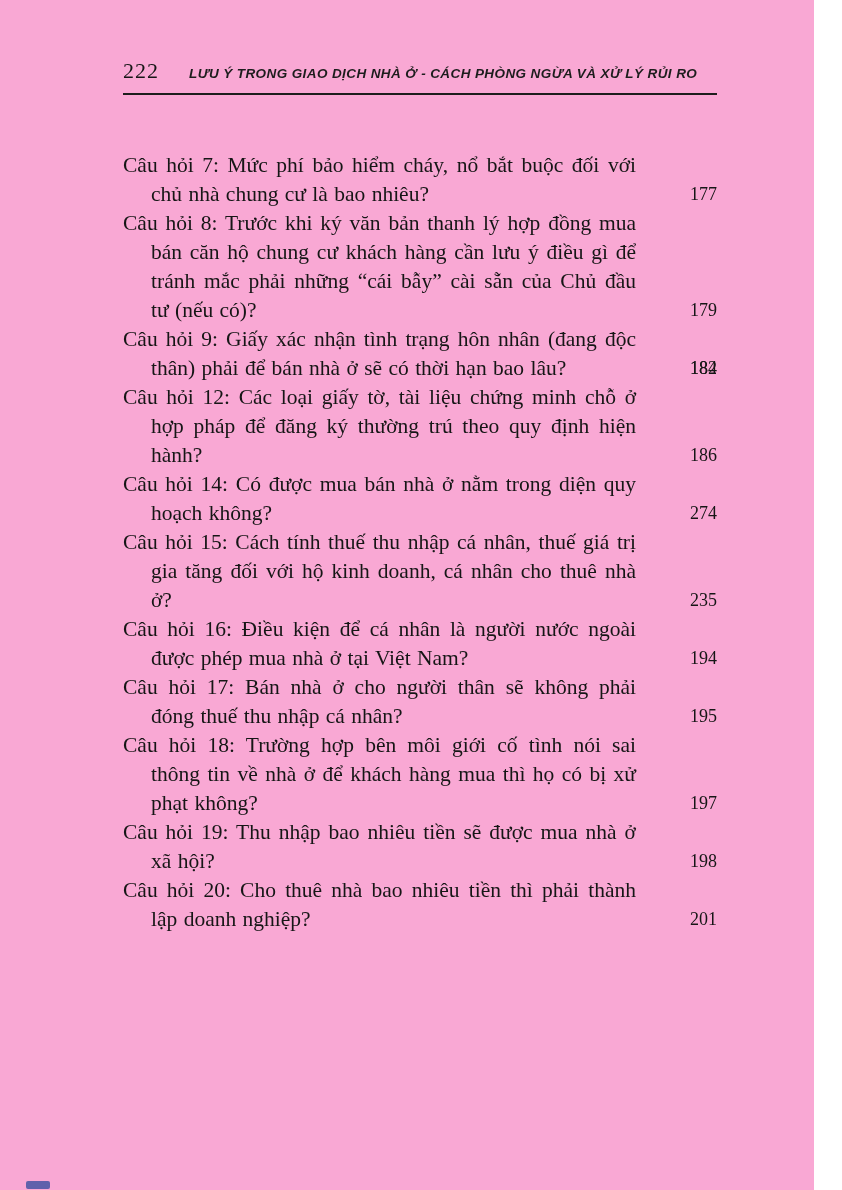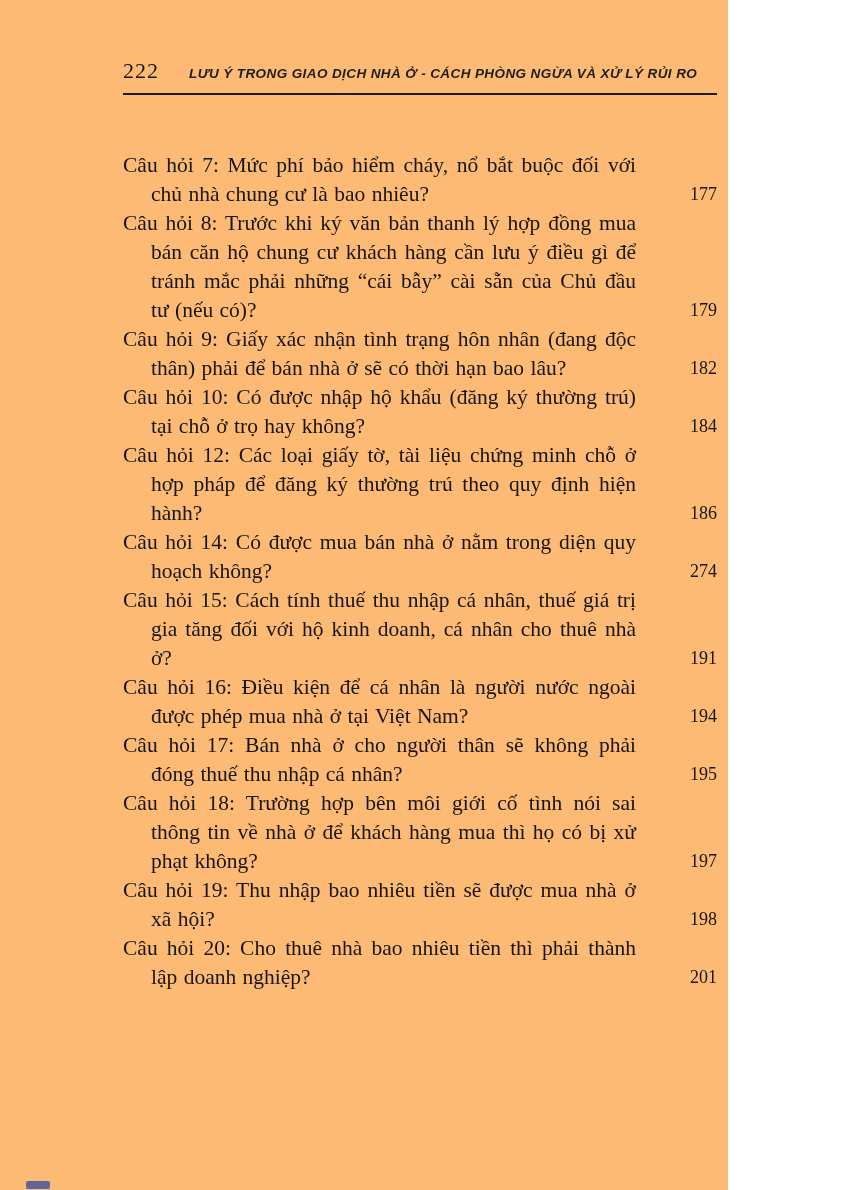--- a/index.html
+++ b/index.html
@@ -2,23 +2,23 @@
 <html><head>
 <meta charset="utf-8">
 <style>
   html, body {
     margin: 0;
     padding: 0;
     background: #ffffff;
   }
   .page {
     position: relative;
-    width: 728px;
+    width: 814px;
     height: 1190px;
-    background: #fdba74;
+    background: #f9a8d4;
     overflow: hidden;
     font-family: "Liberation Serif", "DejaVu Serif", serif;
     color: #161616;
   }
   .content {
     position: absolute;
     left: 123px;
     top: 58px;
     width: 594px;
   }
@@ -99,39 +99,38 @@
     <span class="entry-title">Câu hỏi 8: Trước khi ký văn bản thanh lý hợp đồng mua bán căn hộ chung cư khách hàng cần lưu ý điều gì để tránh mắc phải những “cái bẫy” cài sẵn của Chủ đầu tư (nếu có)?</span>
     <span class="entry-page">179</span>
   </div>
 
   <div class="entry">
     <span class="entry-title">Câu hỏi 9: Giấy xác nhận tình trạng hôn nhân (đang độc thân) phải để bán nhà ở sẽ có thời hạn bao lâu?</span>
     <span class="entry-page">182</span>
   </div>
 
   <div class="entry">
-    <span class="entry-title">Câu hỏi 10: Có được nhập hộ khẩu (đăng ký thường trú) tại chỗ ở trọ hay không?</span>
     <span class="entry-page">184</span>
   </div>
 
 
   <div class="entry">
     <span class="entry-title">Câu hỏi 12: Các loại giấy tờ, tài liệu chứng minh chỗ ở hợp pháp để đăng ký thường trú theo quy định hiện hành?</span>
     <span class="entry-page">186</span>
   </div>
 
 
   <div class="entry">
     <span class="entry-title">Câu hỏi 14: Có được mua bán nhà ở nằm trong diện quy hoạch không?</span>
     <span class="entry-page">274</span>
   </div>
 
   <div class="entry">
     <span class="entry-title">Câu hỏi 15: Cách tính thuế thu nhập cá nhân, thuế giá trị gia tăng đối với hộ kinh doanh, cá nhân cho thuê nhà ở?</span>
-    <span class="entry-page">191</span>
+    <span class="entry-page">235</span>
   </div>
 
   <div class="entry">
     <span class="entry-title">Câu hỏi 16: Điều kiện để cá nhân là người nước ngoài được phép mua nhà ở tại Việt Nam?</span>
     <span class="entry-page">194</span>
   </div>
 
   <div class="entry">
     <span class="entry-title">Câu hỏi 17: Bán nhà ở cho người thân sẽ không phải đóng thuế thu nhập cá nhân?</span>
     <span class="entry-page">195</span>

